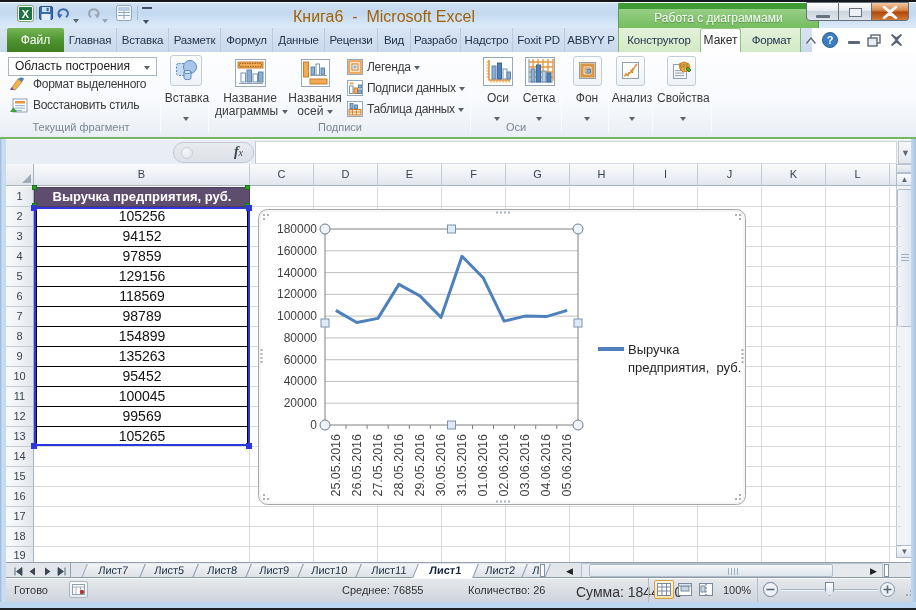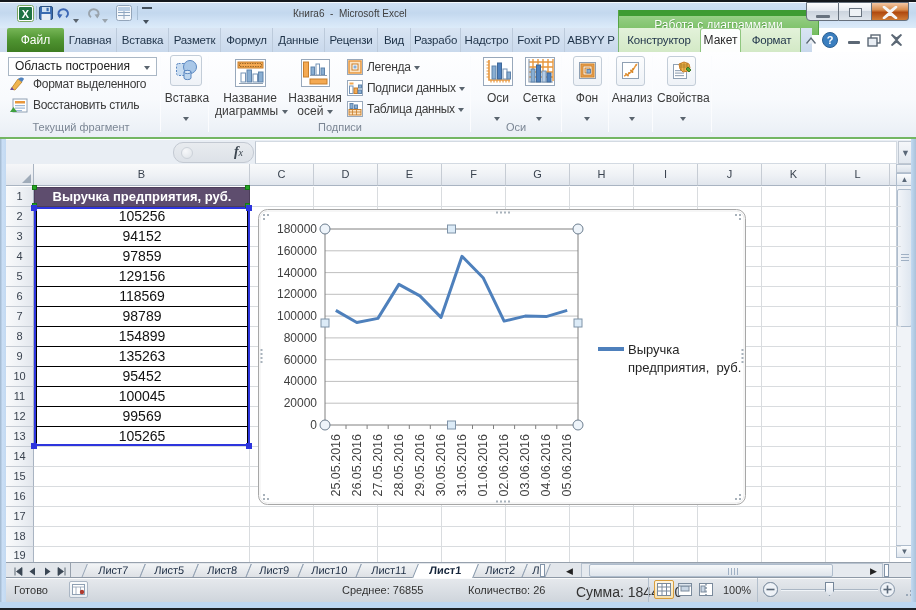--- a/index.html
+++ b/index.html
@@ -2,23 +2,23 @@
 <html><head>
 <meta charset="utf-8">
 <style>
 * { margin:0; padding:0; box-sizing:border-box; }
 body { font-family:"Liberation Sans", sans-serif; }
 #app { position:relative; width:916px; height:610px; overflow:hidden; background:#fff; font-family:"Liberation Sans", sans-serif; }
 .abs { position:absolute; }
 
 #topline { left:0; top:0; width:916px; height:2px; background:#14181d; }
 #titlebar { left:0; top:2px; width:916px; height:26px; background:linear-gradient(#cfe0f3 0%, #c3d8ee 40%, #d0e2f5 70%, #dcebf9 100%); border-top:1px solid #f4f9fe; }
-#title-text { left:293px; top:8px; width:170px; height:15px; font-size:10px; color:#404040; white-space:nowrap; }
-
-#ctx-head { left:618px; top:10px; width:201px; height:25px; background:linear-gradient(#a8d898 0%, #8cc97a 45%, #76bd60 100%); border-left:1px solid #55a344; border-right:1px solid #55a344; }
+#title-text { left:293px; top:8px; width:170px; height:15px; font-size:16px; color:#a16207; white-space:nowrap; }
+
+#ctx-head { left:618px; top:3px; width:201px; height:25px; background:linear-gradient(#a8d898 0%, #8cc97a 45%, #76bd60 100%); border-left:1px solid #55a344; border-right:1px solid #55a344; }
 #ctx-head .band { position:absolute; left:0; top:0; width:100%; height:6px; background:#3e9b33; }
 #ctx-head .txt { position:absolute; left:0; top:8px; width:100%; text-align:center; font-size:12px; color:#fff; text-shadow:0 1px 1px #4e9340; }
 
 #winbtns { left:806px; top:2px; width:103px; height:19px; }
 .wbtn { position:absolute; top:0; height:19px; background:linear-gradient(#fdfdfe 0%, #e6eaf0 45%, #ccd4de 50%, #dfe5ec 100%); border:1px solid #66707c; }
 .wbtn.min { left:0; width:33px; border-radius:0 0 0 4px; }
 .wbtn.max { left:33px; width:33px; border-left:none; }
 .wbtn.cls { left:66px; width:37px; border-left:none; border-radius:0 0 4px 0; background:linear-gradient(#f3c7a4 0%, #d98d4e 40%, #b04a0f 55%, #cf7b35 100%); }
 
 #tabrow { left:0; top:28px; width:812px; height:24px; background:linear-gradient(#d9e5f3, #c9d9ec); }

